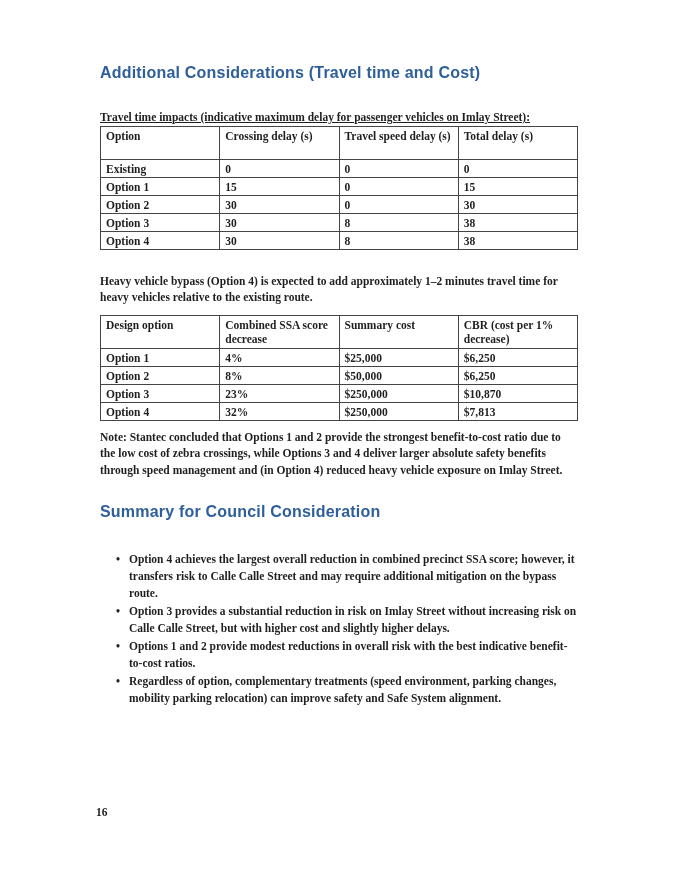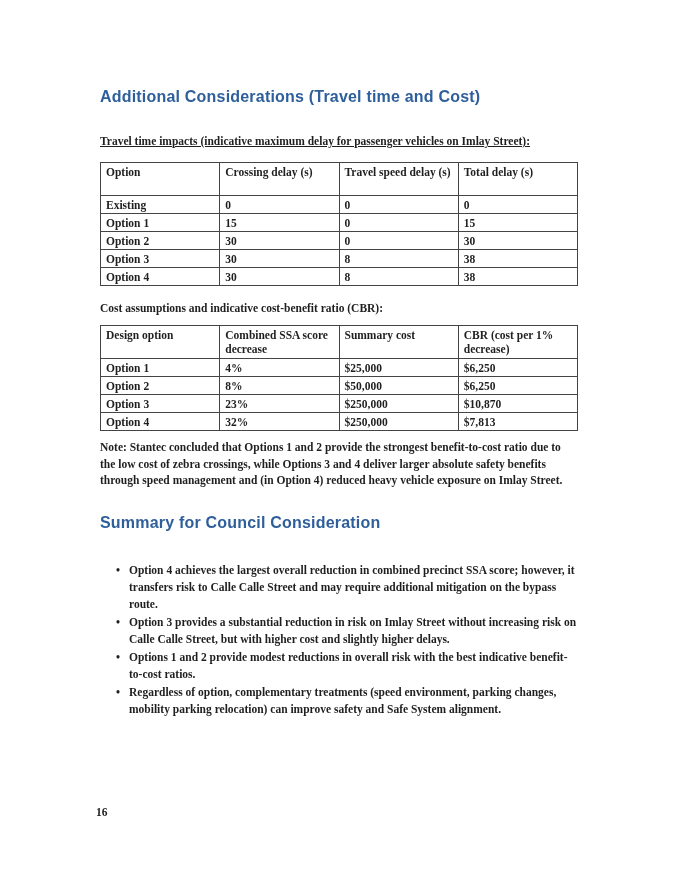--- a/index.html
+++ b/index.html
@@ -2,21 +2,21 @@
 <html><head>
 <meta charset="utf-8">
 <style>
   * { box-sizing: border-box; }
   html, body { margin: 0; padding: 0; background: #ffffff; }
   .page {
     position: relative;
     width: 675px;
     height: 875px;
     background: #ffffff;
-    padding: 88px 97px 0 100px;
+    padding: 64px 97px 0 100px;
     font-family: "Liberation Serif", serif;
     color: #1f1f1f;
     overflow: hidden;
   }
   .section-title {
     margin: 0;
     font-family: "Liberation Sans", sans-serif;
     font-weight: bold;
     font-size: 16px;
     line-height: 18px;
@@ -31,21 +31,20 @@
     line-height: 16.5px;
   }
   .intro       { margin-top: 27px; text-decoration: underline; }
   .para-heavy  { margin-top: 23px; }
   .para-cost   { margin-top: 14px; }
   .note        { margin-top: 8px; }
   .doc-table {
     border-collapse: collapse;
     table-layout: fixed;
     width: 478px;
-    margin-top: 12px;
     font-size: 11.5px;
     font-weight: 600;
     line-height: 14px;
   }
   .doc-table.cost { margin-top: 9px; }
   .doc-table th, .doc-table td {
     border: 1px solid #444444;
     padding: 2px 5px 1px 5px;
     text-align: left;
     vertical-align: top;
@@ -125,22 +124,22 @@
       </tr>
       <tr>
         <td>Option 4</td>
         <td>30</td>
         <td>8</td>
         <td>38</td>
       </tr>
     </tbody>
   </table>
 
-
-  <p class="body-text para-cost">Cost assumptions and indicative cost-benefit ratio (CBR):</p>
+  <p class="body-text para-heavy">Heavy vehicle bypass (Option 4) is expected to add approximately 1–2 minutes travel time for heavy vehicles relative to the existing route.</p>
+
 
   <table class="doc-table cost">
     <thead>
       <tr>
         <th>Design option</th>
         <th>Combined SSA score decrease</th>
         <th>Summary cost</th>
         <th>CBR (cost per 1% decrease)</th>
       </tr>
     </thead>

